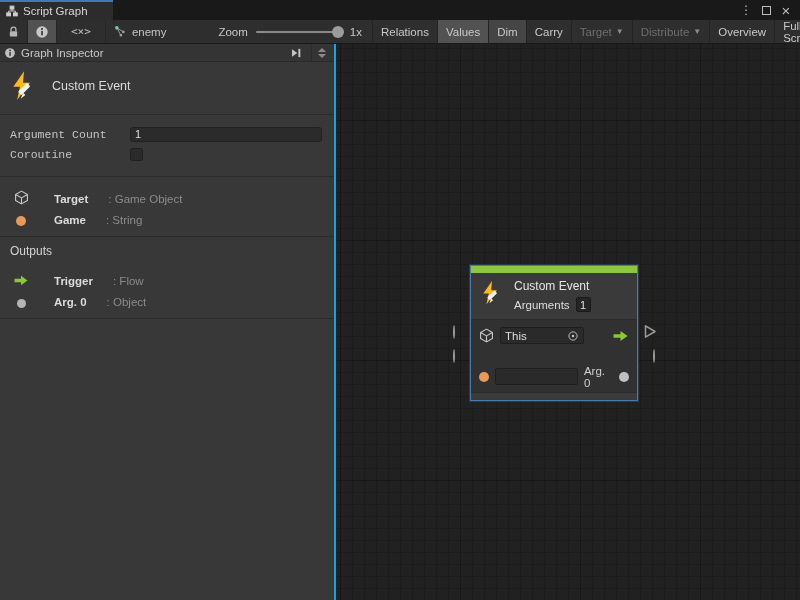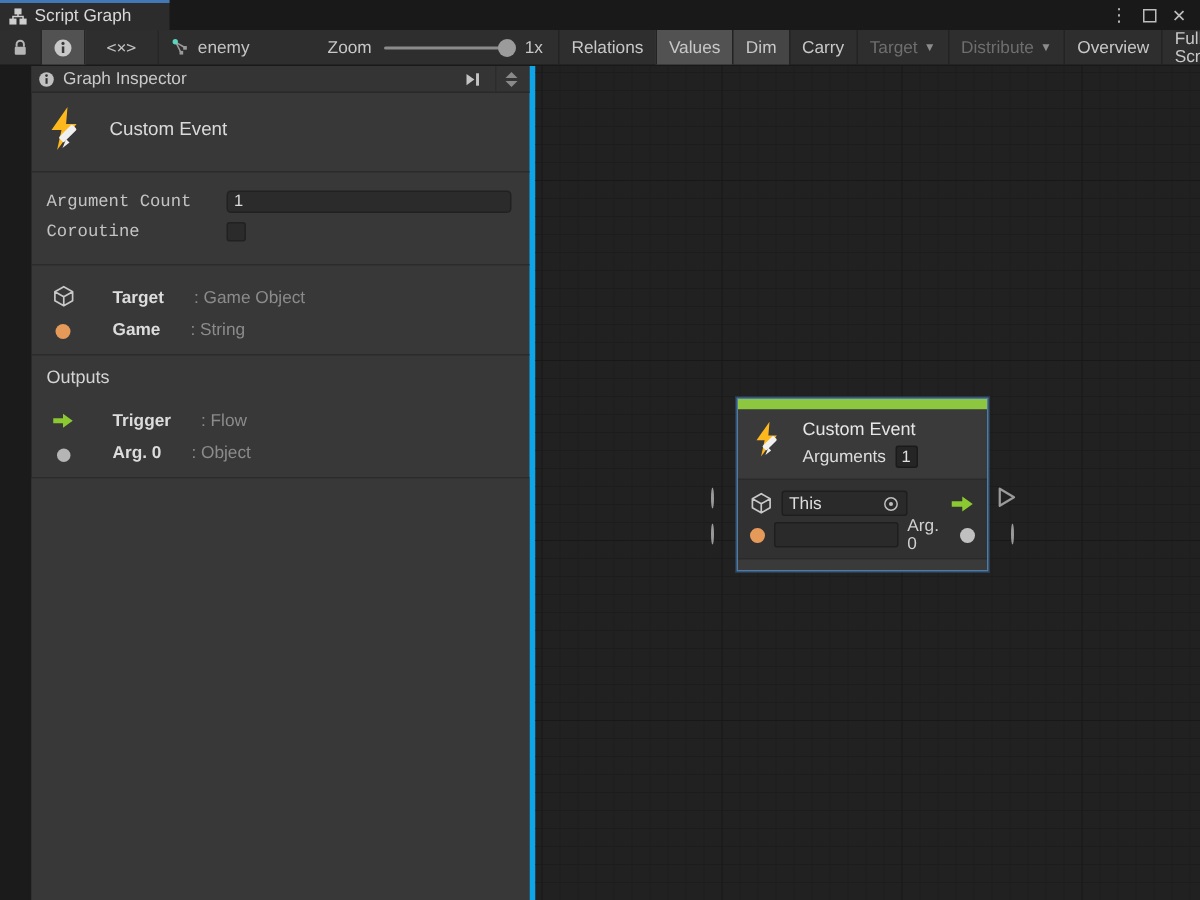--- a/index.html
+++ b/index.html
@@ -40,21 +40,21 @@
   .zoom-handle { position:absolute; right:-2px; top:-5px; width:12px; height:12px; border-radius:50%; background:#9b9b9b; }
   .right-group { margin-left:auto; display:flex; align-items:stretch; }
   .right-group .tb-btn { border-left:1px solid #232323; border-right:none; }
   .caret { font-size:8px; margin-left:4px; color:#8c8c8c; }
   .code-glyph { font-family:"DejaVu Sans Mono", monospace; font-size:11px; color:#c2c2c2; }
 
   
   .content { flex:1; display:flex; min-height:0; }
 
   
-  .inspector { width:336px; background:#383838; border-right:4px solid #0ea5e9; display:flex; flex-direction:column;margin-left:21px; }
+  .inspector { width:336px; background:#383838; border-right:2px solid #0ea5e9; display:flex; flex-direction:column; }
   .insp-header {
     height:18px; background:#343434; border-bottom:1px solid #292929;
     display:flex; align-items:center; gap:5px; padding:0 4px; color:#c9c9c9; font-size:11.5px;
   }
   .insp-header-title { flex:1; }
   .dock-btn { display:flex; align-items:center; padding:0 3px; }
   .spinner { display:flex; flex-direction:column; justify-content:center; gap:2px; padding:0 4px 0 6px; border-left:1px solid #2c2c2c; height:100%; }
   .spin-arrow { width:0; height:0; border-left:4px solid transparent; border-right:4px solid transparent; }
   .spin-up { border-bottom:4px solid #8a8a8a; }
   .spin-down { border-top:4px solid #8a8a8a; }
@@ -104,21 +104,21 @@
   }
   .node-strip { height:7px; background:#8dc63f; }
   .node-header { background:#3a3a3a; padding:6px 8px 7px 8px; display:flex; gap:9px; border-bottom:1px solid #2a2a2a; }
   .node-title { font-size:12px; color:#e6e6e6; line-height:15px; }
   .node-args { display:flex; align-items:center; gap:6px; margin-top:3px; }
   .node-args-label { font-size:11.5px; color:#dddddd; }
   .args-box {
     width:15px; height:15px; background:#252525; border:1px solid #1a1a1a; border-radius:2px;
     color:#e0e0e0; font-size:11px; display:flex; align-items:center; justify-content:center;
   }
-  .node-body { padding:5px 8px; display:flex; flex-direction:column; gap:0; background:#313131; }
+  .node-body { padding:5px 8px; display:flex; flex-direction:column; gap:20px; background:#313131; }
   .node-row { display:flex; align-items:center; gap:6px; height:21px; }
   .this-dropdown {
     width:84px; height:17px; background:#2a2a2a; border:1px solid #1e1e1e; border-radius:2px;
     display:flex; align-items:center; padding:0 4px; gap:4px; color:#dddddd; font-size:11.5px;
   }
   .this-dropdown .dd-label { flex:1; }
   .empty-input { width:84px; height:17px; background:#2a2a2a; border:1px solid #1e1e1e; border-radius:2px; }
   .row-right { margin-left:auto; display:flex; align-items:center; gap:5px; }
   .arg0-label { color:#d0d0d0; font-size:11.5px; }
   .node-footer { height:8px; background:#3a3a3a; border-top:1px solid #2a2a2a; }

